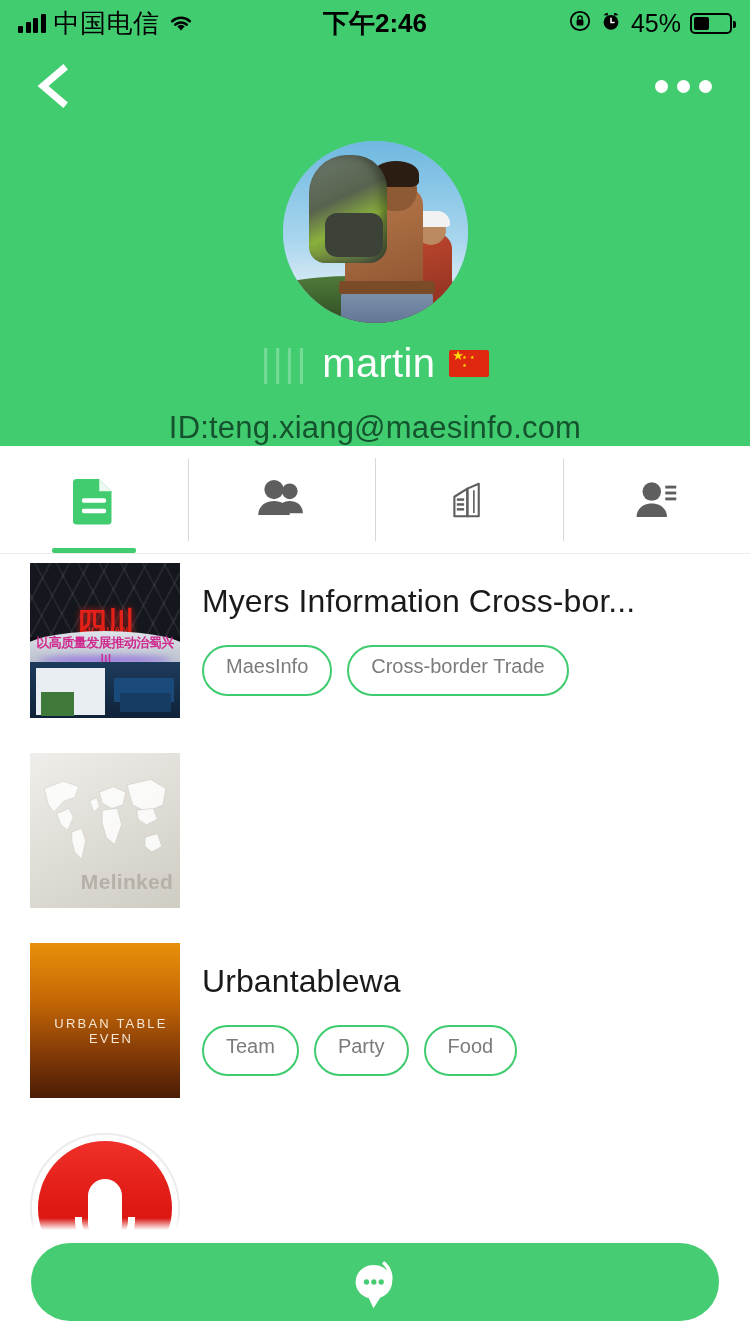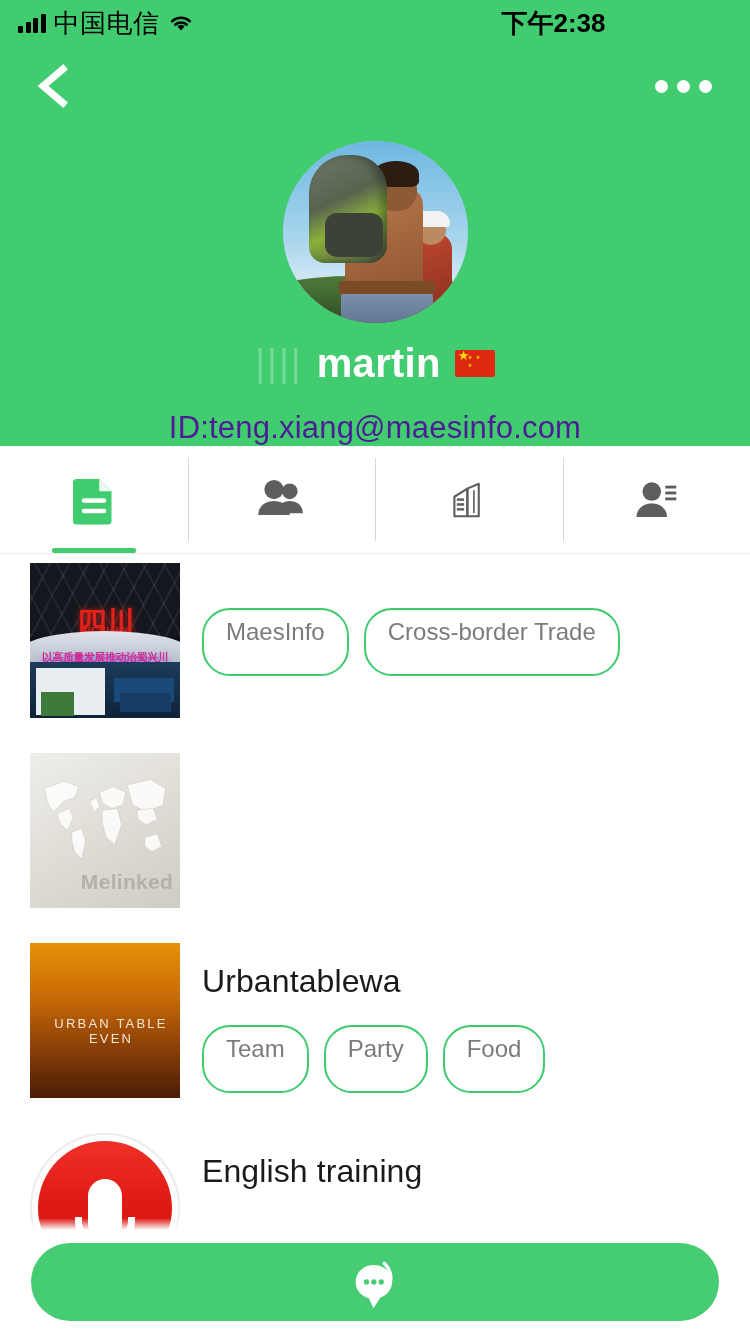--- a/index.html
+++ b/index.html
@@ -64,25 +64,25 @@
   .av-hair{ position:absolute; left:90px; top:20px; width:46px; height:26px; background:#2b1d12; border-radius:50% 50% 20% 20%; }
   .av-jeans{ position:absolute; left:58px; top:148px; width:92px; height:42px; background:linear-gradient(180deg,#7e93ad,#5d7190); border-radius:8px; }
   .av-belt{ position:absolute; left:56px; top:140px; width:96px; height:13px; background:#7b4a26; border-radius:3px; }
   .av-p2{ position:absolute; right:16px; top:92px; width:46px; height:74px; background:linear-gradient(160deg,#c2482f,#8d3120); border-radius:16px 16px 6px 6px; }
   .av-p2pack{ position:absolute; right:40px; top:100px; width:36px; height:54px; background:linear-gradient(160deg,#d8c23a,#7e8f3a); border-radius:12px; }
   .av-p2head{ position:absolute; right:22px; top:74px; width:30px; height:30px; background:#b9apop; background:#bb8a60; border-radius:50%; }
   .av-cap{ position:absolute; right:18px; top:70px; width:40px; height:16px; background:#f2f2f2; border-radius:14px 14px 4px 4px; }
 
   .name-row{ display:flex; align-items:center; justify-content:center; gap:14px; margin-top:18px; }
   .name-pre{ color:rgba(255,255,255,.28); font-size:38px; letter-spacing:2px; }
-  .name-txt{ color:#ffffff; font-size:40px; font-weight:700; letter-spacing:.3px; }
+  .name-txt{ color:#ffffff; font-size:40px; font-weight:400; letter-spacing:.3px; }
   .flag-fb{ width:40px; height:27px; background:#de2910; border-radius:2px; position:relative; display:inline-block; }
   .flag-fb::before{ content:"★"; position:absolute; left:3px; top:-1px; font-size:13px; color:#ffde00; line-height:1; }
   .flag-fb::after{ content:"★ ★ ★"; position:absolute; left:13px; top:3px; font-size:5px; color:#ffde00; letter-spacing:1px; line-height:8px; width:18px; }
-  .id-txt{ color:#4c1d95; font-size:31px; margin-top:24px; letter-spacing:.2px; }
+  .id-txt{ color:#14532d; font-size:31px; margin-top:24px; letter-spacing:.2px; }
 
   
   .tabbar{
     position:absolute; top:446px; left:0; width:750px; height:108px;
     background:#ffffff; display:flex; border-bottom:1px solid #ececec;
   }
   .tab{
     flex:1; display:flex; align-items:center; justify-content:center;
     position:relative; cursor:pointer;
   }
@@ -97,33 +97,33 @@
   .row{ display:flex; align-items:flex-start; padding:9px 0 0 30px; height:190px; }
   .thumb{ width:150px; height:155px; flex:0 0 150px; overflow:hidden; position:relative; background:#eee; }
   .row-body{ flex:1; padding-left:22px; padding-top:20px; }
   .row-title{
     font-size:32px; color:#1a1a1a; white-space:nowrap; overflow:hidden;
     text-overflow:ellipsis; max-width:545px; letter-spacing:.1px;
   }
   .tags{ display:flex; gap:15px; margin-top:25px; flex-wrap:nowrap; }
   .tag{
     border:2px solid #3ecb6e; border-radius:28px; color:#7b7b7b;
-    font-size:24px; padding:8px 22px 28px; white-space:nowrap; background:#fff;
+    font-size:20px; padding:8px 22px 16px; white-space:nowrap; background:#fff;
   }
 
   
   .t-expo{ background:#0d0f14; }
   .t-expo .ceil{ position:absolute; inset:0 0 52% 0; background:
       repeating-linear-gradient(118deg, rgba(255,255,255,.07) 0 2px, transparent 2px 17px),
       repeating-linear-gradient(62deg, rgba(255,255,255,.06) 0 2px, transparent 2px 19px),
       #14171d; }
   .t-expo .logo{ position:absolute; left:50%; top:26%; transform:translateX(-50%); color:#e32119; font-size:30px; font-weight:700; letter-spacing:-2px; text-shadow:0 0 6px rgba(227,33,25,.8); }
   .t-expo .logosub{ position:absolute; left:50%; top:40%; transform:translateX(-50%); color:#e32119; font-size:9px; letter-spacing:1px; font-weight:700; }
   .t-expo .arch{ position:absolute; left:-8%; top:44%; width:116%; height:28%; background:linear-gradient(180deg,#dfe3ea,#aab3c2); border-radius:50% 50% 6px 6px; }
-  .t-expo .banner{ position:absolute; left:2px; top:46%; width:146px; font-size:11px; font-weight:700; color:#d02a8f; letter-spacing:-.5px; text-align:center;margin-top:16px; }
+  .t-expo .banner{ position:absolute; left:2px; top:46%; width:146px; font-size:13px; font-weight:700; color:#d02a8f; letter-spacing:-.5px; text-align:center; }
   .t-expo .glow{ position:absolute; left:6%; top:60%; width:88%; height:8px; background:#9b7ce0; filter:blur(3px); border-radius:50%; }
   .t-expo .booth{ position:absolute; inset:64% 0 0 0; background:linear-gradient(180deg,#1d3b5c,#0f2338); }
   .t-expo .bwhite{ position:absolute; left:4%; top:68%; width:46%; height:30%; background:#e9eef3; }
   .t-expo .green{ position:absolute; left:7%; bottom:1%; width:22%; height:16%; background:#3f7a3a; }
   .t-expo .scr{ position:absolute; right:4%; top:74%; width:40%; height:16%; background:#1a4a7a; }
   .t-expo .scr2{ position:absolute; right:6%; bottom:4%; width:34%; height:12%; background:#163c63; }
 
   .t-mel{ background:linear-gradient(150deg,#efeeea 0%,#dedbd4 55%,#cfccc4 100%); }
   .t-mel .mapwrap{ position:absolute; inset:8% 4% 22% 4%; opacity:.85; }
   .t-mel svg{ width:100%; height:100%; display:block; }
@@ -164,21 +164,42 @@
       <span class="carrier">中国电信</span>
       <span class="wifi-ic">
         <svg viewBox="0 0 26 20" width="26" height="20">
           <path d="M13 17.6 L9.3 13.3 a5.6 5.6 0 0 1 7.4 0 Z" fill="#000"></path>
           <path d="M4.2 8.2 a13 13 0 0 1 17.6 0" stroke="#000" stroke-width="2.6" fill="none" stroke-linecap="round"></path>
           <path d="M7.4 11.6 a8.6 8.6 0 0 1 11.2 0" stroke="#000" stroke-width="2.6" fill="none" stroke-linecap="round"></path>
         </svg>
       </span>
     </div>
     <div class="sb-center">
-      <span class="time-txt">下午2:38</span>
+      <span class="time-txt">下午2:46</span>
+    </div>
+    <div class="sb-right">
+      <span>
+        <svg viewBox="0 0 22 22" width="22" height="22">
+          <circle cx="11" cy="11" r="9.2" fill="none" stroke="#000" stroke-width="1.8"></circle>
+          <rect x="7.6" y="9.6" width="6.8" height="6" rx="1.1" fill="#000"></rect>
+          <path d="M8.9 9.6 v-1.5 a2.1 2.1 0 0 1 4.2 0 v1.5" fill="none" stroke="#000" stroke-width="1.5"></path>
+        </svg>
+      </span>
+      <span>
+        <svg viewBox="0 0 22 22" width="22" height="22">
+          <circle cx="11" cy="12.3" r="7.4" fill="#000"></circle>
+          <path d="M3.6 5.2 a5 5 0 0 1 4-2.4 l.6 2.6 z" fill="#000"></path>
+          <path d="M18.4 5.2 a5 5 0 0 0 -4-2.4 l-.6 2.6 z" fill="#000"></path>
+          <path d="M11 8.3 v4.2 h3" stroke="#fff" stroke-width="1.5" fill="none" stroke-linecap="round"></path>
+        </svg>
+      </span>
+      <span class="pct">45%</span>
+      <span class="batt">
+          <i></i>
+        </span>
     </div>
   </div>
 
   <div class="navbar">
     <div class="back-btn">
       <svg viewBox="0 0 40 46" width="40" height="46">
         <path d="M30 6 L10 23 L30 40" stroke="#ffffff" stroke-width="7" fill="none" stroke-linecap="square" stroke-linejoin="miter"></path>
       </svg>
     </div>
     <div class="more-btn">
@@ -275,20 +296,21 @@
         <span class="arch"></span>
         <span class="glow"></span>
         <span class="banner">以高质量发展推动治蜀兴川</span>
         <span class="booth"></span>
         <span class="bwhite"></span>
         <span class="scr"></span>
         <span class="scr2"></span>
         <span class="green"></span>
       </div>
       <div class="row-body">
+        <div class="row-title">Myers Information Cross-bor...</div>
         <div class="tags">
           <span class="tag">MaesInfo</span>
           <span class="tag">Cross-border Trade</span>
         </div>
       </div>
     </div>
 
     <div class="row">
       <div class="thumb t-mel">
         <span class="mapwrap">
@@ -324,24 +346,20 @@
       </div>
     </div>
 
     <div class="row">
       <div class="thumb t-mic">
         <span class="circ"></span>
         <span class="cap"></span>
         <span class="arc"></span>
 
       </div>
-      <div class="row-body">
-        <div class="row-title">English training</div>
-        <div class="tags"></div>
-      </div>
     </div>
 
   </div>
 
   <div class="row-fade"></div>
 
   <div class="footer">
     <div class="chat-btn">
       <svg viewBox="0 0 80 80" width="62" height="62">
         <path d="M52 16 a26 26 0 0 1 6 30" stroke="#ffffff" stroke-width="4.5" fill="none" stroke-linecap="round"></path>

